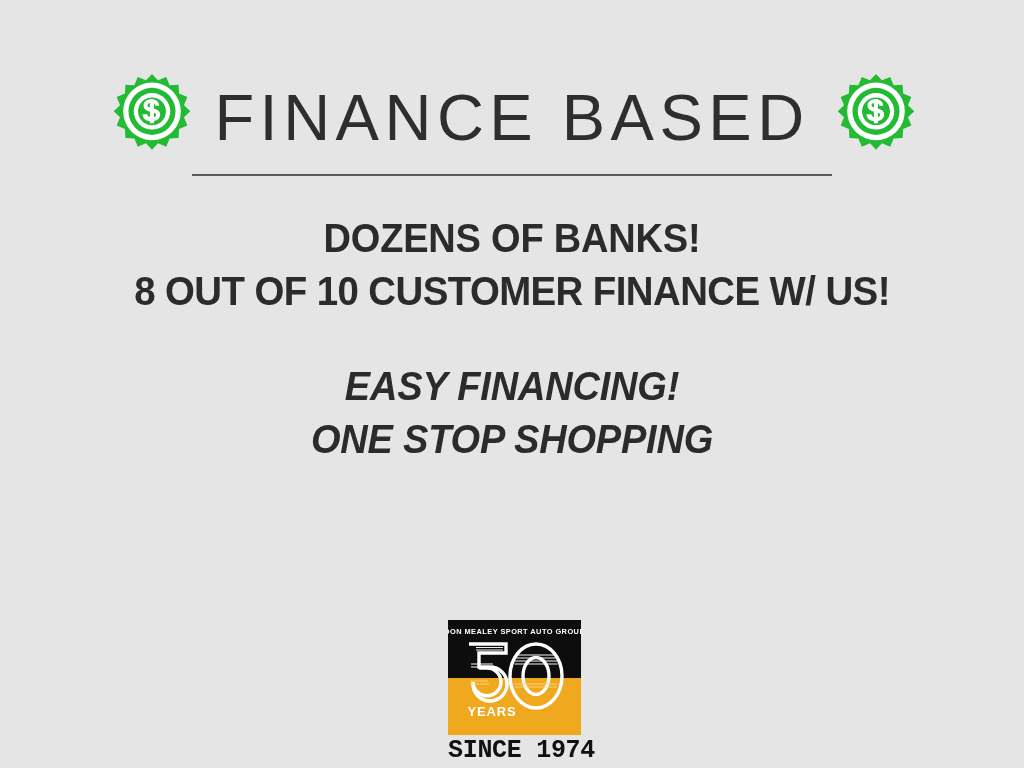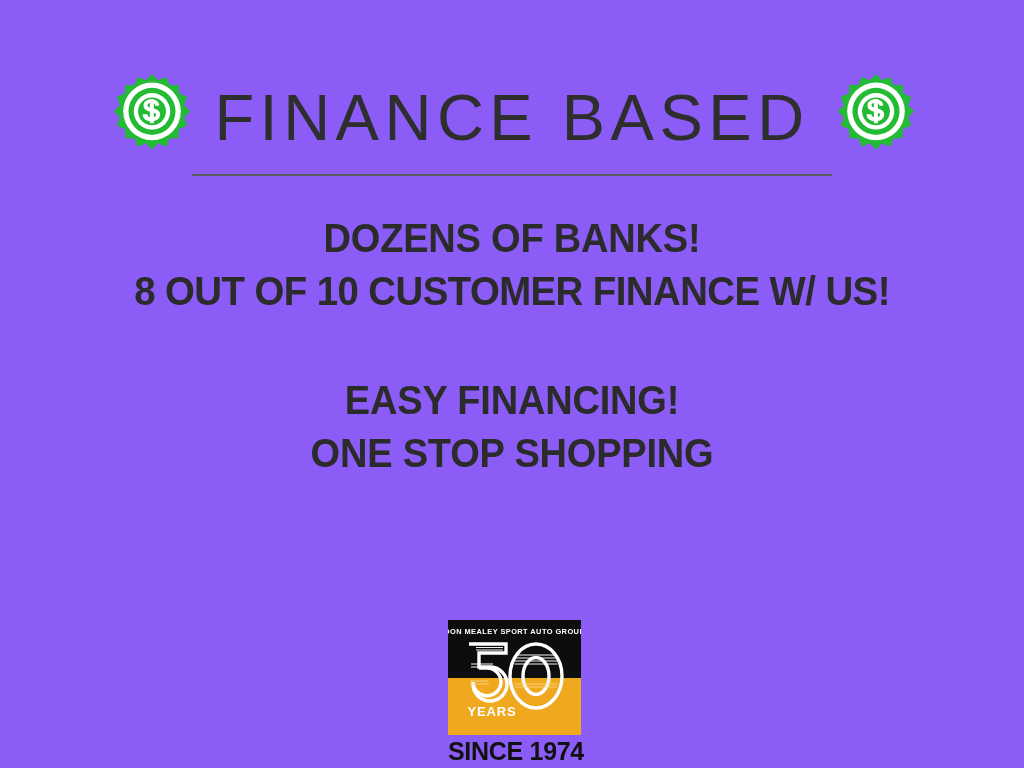--- a/index.html
+++ b/index.html
@@ -14,21 +14,21 @@
     position: relative;
     overflow: hidden;
     font-family: "Liberation Sans", sans-serif;
     color: #2b2b2b;
     -webkit-font-smoothing: antialiased;
   }
 
   .slide {
     position: absolute;
     inset: 0;
-    background: #8b5cf6;
+    background: #e5e5e5;
     padding-left: 28px;
   }
 
   
   .header {
     position: absolute;
     left: 0;
     top: 72px;
     width: 1024px;
     height: 112px;
@@ -72,21 +72,21 @@
     position: absolute;
     left: 0;
     top: 212px;
     width: 1024px;
     text-align: center;
   }
   .group {
     width: 100%;
     text-align: center;
   }
-  .group + .group { margin-top: 56px; }
+  .group + .group { margin-top: 42px; font-style: italic; }
 
   .line {
     display: block;
     width: 100%;
     text-align: center;
     color: #2b2b2b;
     white-space: nowrap;
     font-family: "Liberation Sans Narrow", "Liberation Sans", sans-serif;
   }
   .line-strong {
@@ -142,21 +142,21 @@
   .logo-badge svg {
     position: absolute;
     left: 0; top: 0;
     width: 133px;
     height: 115px;
     display: block;
   }
   .logo-since {
     width: 133px;
     text-align: center;
-    font-family: Liberation Sans, sans-serif;
+    font-family: Liberation Mono, monospace;
     font-size: 25px;
     font-weight: 700;
     letter-spacing: -0.3px;
     color: #111111;
     line-height: 28px;
     margin-top: 2px;
     white-space: nowrap;
   }
 </style>
 </head>

